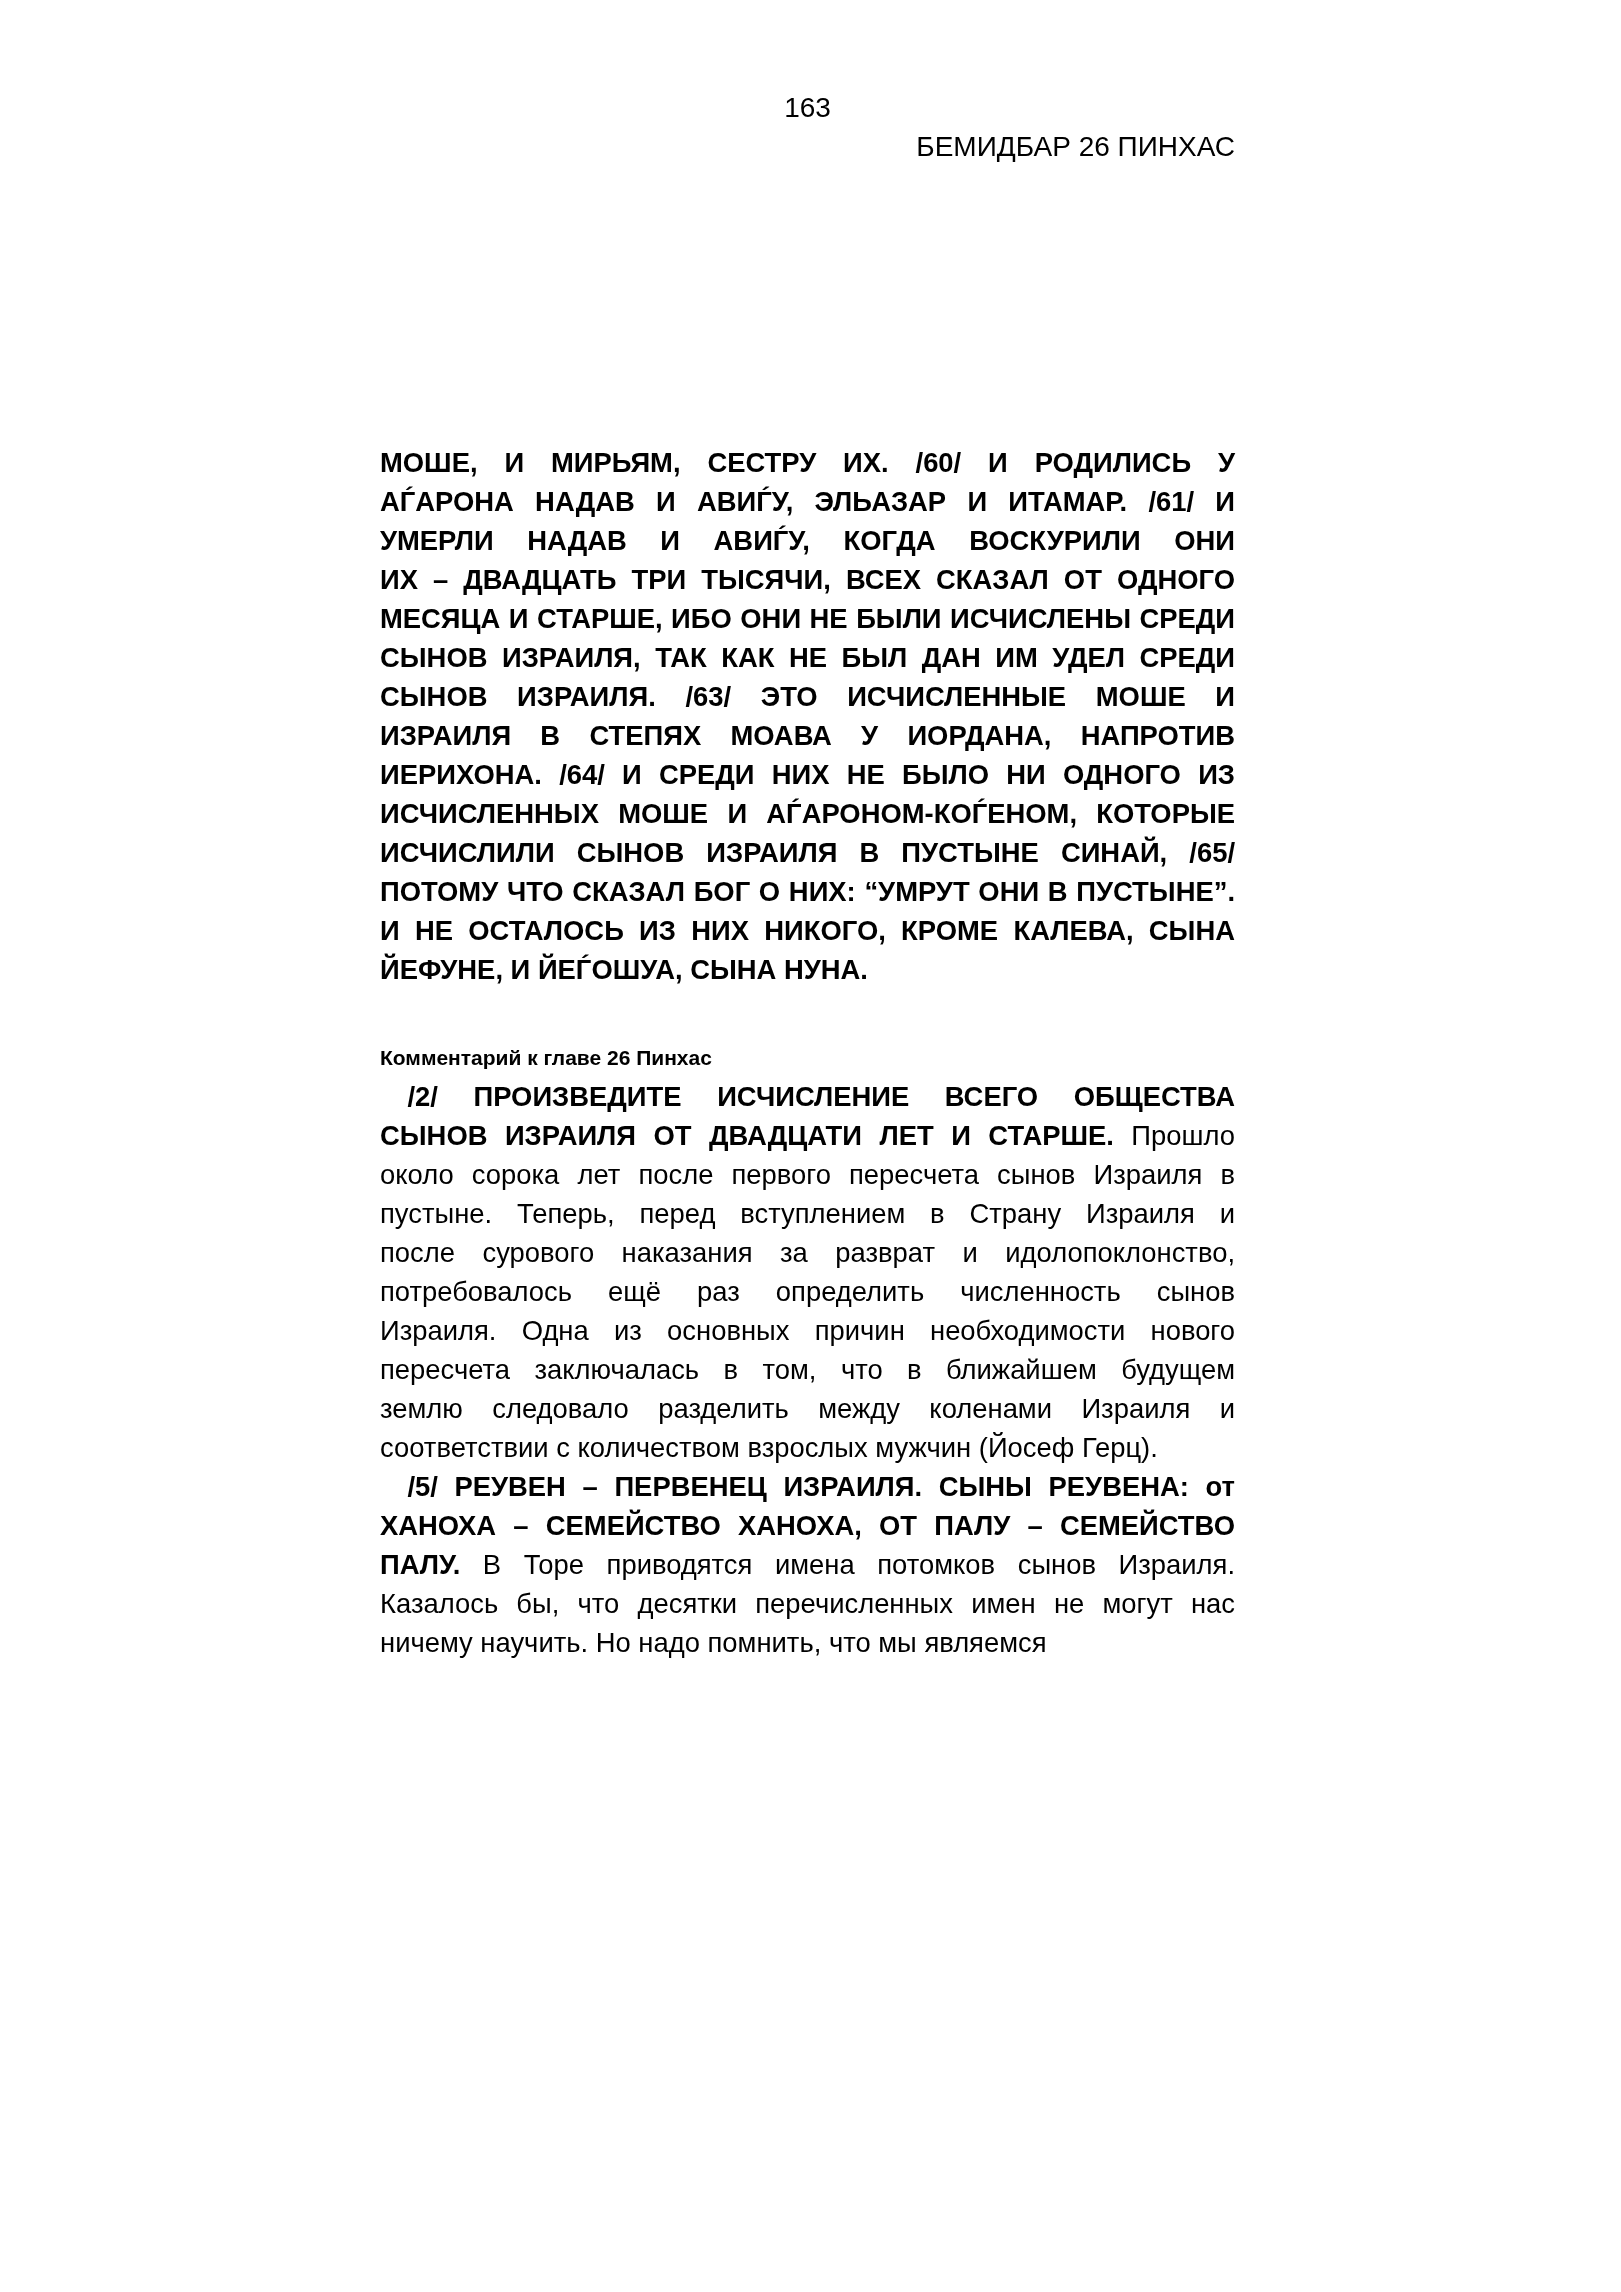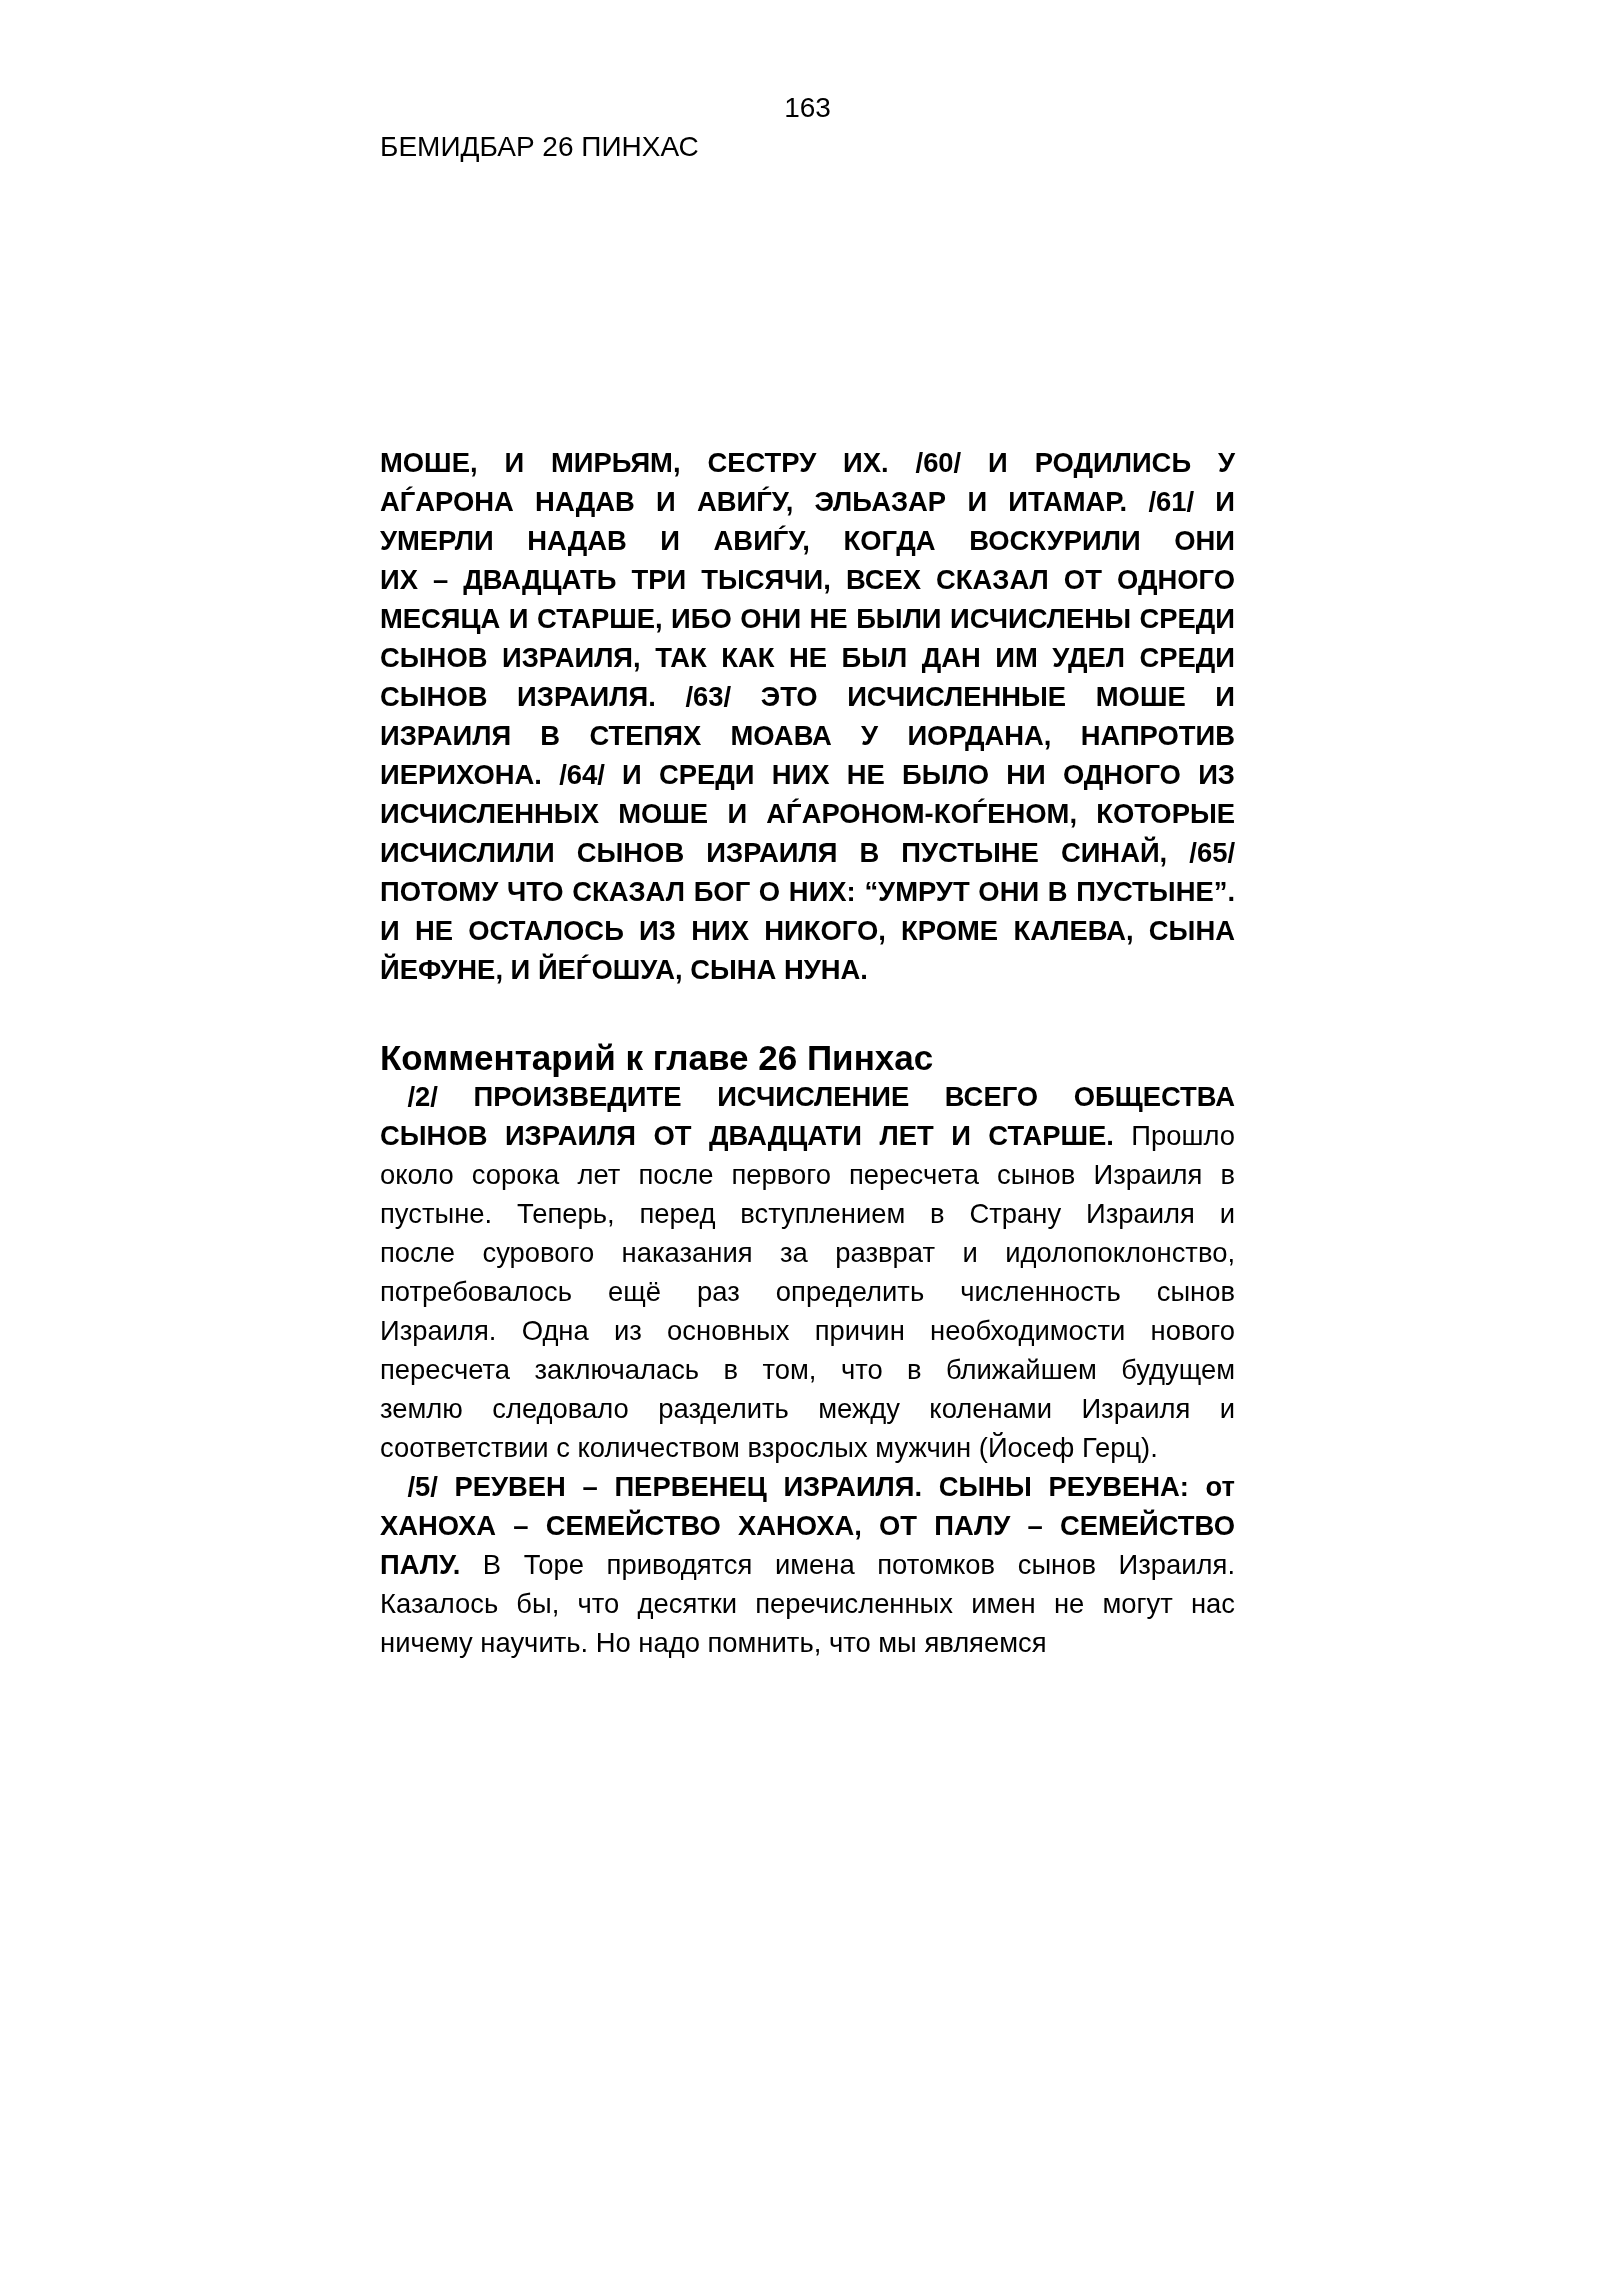--- a/index.html
+++ b/index.html
@@ -25,21 +25,21 @@
   .page-number {
     margin-top: 88px;
     font-size: 28px;
     line-height: 39px;
     text-align: center;
     font-weight: normal;
   }
   .doc-header {
     font-size: 28px;
     line-height: 39px;
-    text-align: left;
+    text-align: right;
     font-weight: normal;
   }
   .verse-block {
     margin-top: 277px;
     font-weight: bold;
     font-size: 27.4px;
   }
   .t-line {
     line-height: 39px;
     text-align: justify;
@@ -54,21 +54,21 @@
   }
   .indent {
     text-indent: 27.4px;
   }
   .commentary-block {
     margin-top: 49px;
     font-size: 27.4px;
   }
   .commentary-heading {
     font-weight: bold;
-    font-size: 35px;
+    font-size: 21px;
     line-height: 39px;
     text-align: center;
     text-align-last: center;
     margin-top: 16px;
   }
   .run-bold { font-weight: bold; }
   .run-regular { font-weight: normal; }
 </style>
 </head>
 <body>

